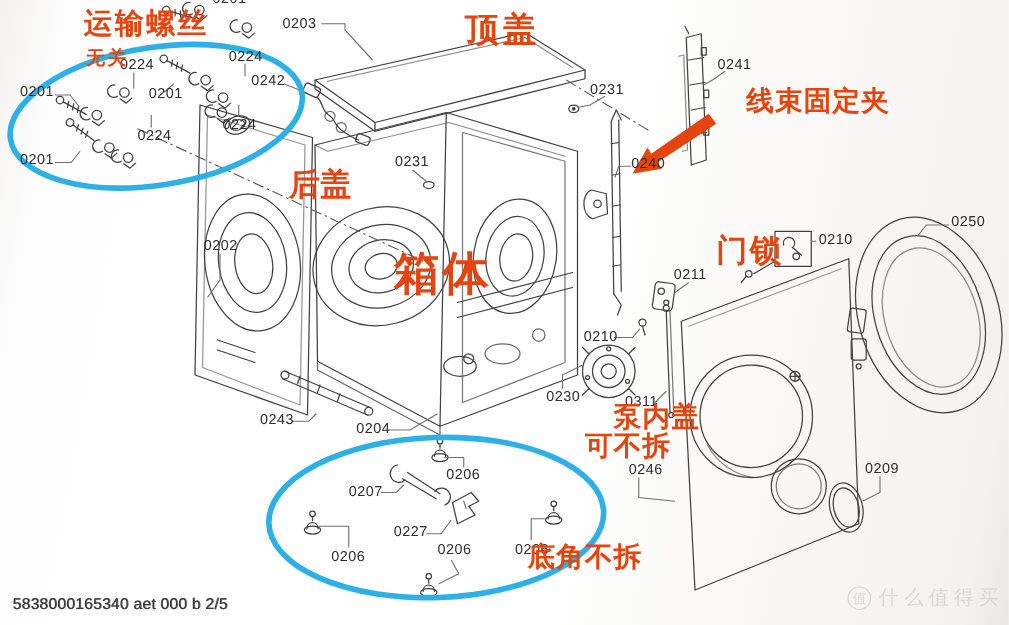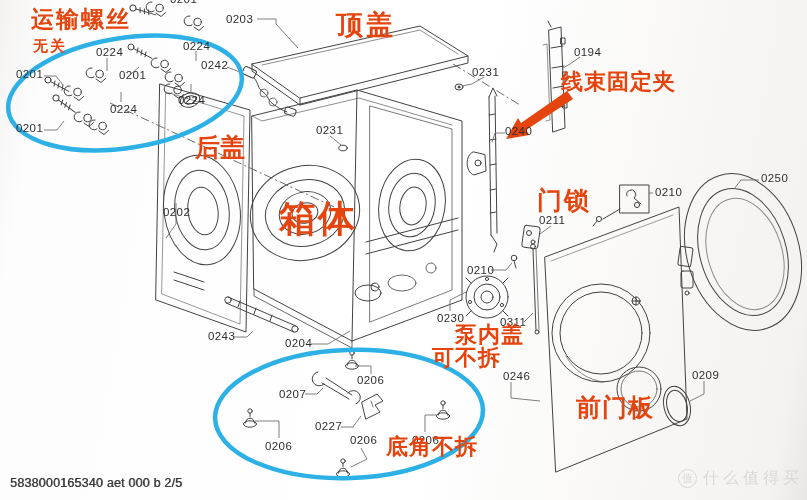--- a/index.html
+++ b/index.html
@@ -8,21 +8,21 @@
     background:linear-gradient(100deg,#f4f2f1 0%,#fdfdfd 6%,#ffffff 55%,#f4f2f0 96%,#e9e7e5 100%);
     font-family:"Liberation Sans","DejaVu Sans",sans-serif;
   }
   .stage svg{position:absolute;left:0;top:0;}
   .plabel{
     position:absolute;font-size:11.5px;color:#2e2e2e;letter-spacing:.4px;
     font-family:Liberation Sans, sans-serif;white-space:nowrap;z-index:3;
   }
   .zh{
     position:absolute;color:#e5440e;font-weight:600;white-space:nowrap;z-index:5;
-    font-family:"DejaVu Sans","Liberation Sans",sans-serif;line-height:1;
+    font-family:"DejaVu Sans","Liberation Sans",sans-serif;line-height:1;margin-left:36px;
   }
   .footer-text{
     position:absolute;left:10px;top:476px;font-size:12.5px;color:#3a3a3a;z-index:4;
     text-shadow:.6px 0 0 #6a6a6a;letter-spacing:.2px;
   }
   .watermark{
     position:absolute;left:678px;top:468px;display:flex;align-items:center;gap:6px;
     color:#d9d9d9;z-index:4;
   }
   .wm-badge{
@@ -296,23 +296,23 @@
   <span class="plabel" style="left:96px;top:46px">0224</span>
   <span class="plabel" style="left:119px;top:69px">0201</span>
   <span class="plabel" style="left:183px;top:40px">0224</span>
   <span class="plabel" style="left:201px;top:59px">0242</span>
   <span class="plabel" style="left:178px;top:94px">0224</span>
   <span class="plabel" style="left:110px;top:103px">0224</span>
   <span class="plabel" style="left:16px;top:122px">0201</span>
   <span class="plabel" style="left:226px;top:13px">0203</span>
   <span class="plabel" style="left:316px;top:124px">0231</span>
   <span class="plabel" style="left:472px;top:66px">0231</span>
-  <span class="plabel" style="left:574px;top:46px">0194</span>
+  <span class="plabel" style="left:574px;top:46px">0241</span>
   <span class="plabel" style="left:505px;top:125px;z-index:4">0240</span>
-  <span class="plabel" style="left:163px;top:206px">0202</span>
+  <span class="plabel" style="left:163px;top:191px">0202</span>
   <span class="plabel" style="left:208px;top:330px">0243</span>
   <span class="plabel" style="left:285px;top:337px">0204</span>
   <span class="plabel" style="left:437px;top:312px">0230</span>
   <span class="plabel" style="left:467px;top:264px">0210</span>
   <span class="plabel" style="left:500px;top:316px">0311</span>
   <span class="plabel" style="left:539px;top:214px">0211</span>
   <span class="plabel" style="left:655px;top:186px">0210</span>
   <span class="plabel" style="left:761px;top:172px">0250</span>
   <span class="plabel" style="left:503px;top:370px">0246</span>
   <span class="plabel" style="left:692px;top:369px">0209</span>
@@ -326,21 +326,20 @@
 
   <span class="zh" style="left:31px;top:8px;font-size:23px;letter-spacing:2px">运输螺丝</span>
   <span class="zh" style="left:33px;top:39px;font-size:15px;letter-spacing:2px">无关</span>
   <span class="zh" style="left:195px;top:135px;font-size:25px">后盖</span>
   <span class="zh" style="left:336px;top:11px;font-size:27px;letter-spacing:3px">顶盖</span>
   <span class="zh" style="left:279px;top:200px;font-size:37px;letter-spacing:2px">箱体</span>
   <span class="zh" style="left:561px;top:71px;font-size:22px;letter-spacing:1px">线束固定夹</span>
   <span class="zh" style="left:537px;top:188px;font-size:25px;letter-spacing:2px">门锁</span>
   <span class="zh" style="left:455px;top:324px;font-size:22px;letter-spacing:1px">泵内盖</span>
   <span class="zh" style="left:432px;top:347px;font-size:22px;letter-spacing:1px">可不拆</span>
-  <span class="zh" style="left:576px;top:395px;font-size:25px;letter-spacing:1px">前门板</span>
   <span class="zh" style="left:386px;top:436px;font-size:22px;letter-spacing:1px">底角不拆</span>
 
   <span class="footer-text">5838000165340 aet 000 b 2/5</span>
 
   <div class="watermark">
     <span class="wm-badge">值</span>
     <span class="wm-text">什么值得买</span>
   </div>
 
 </div>

